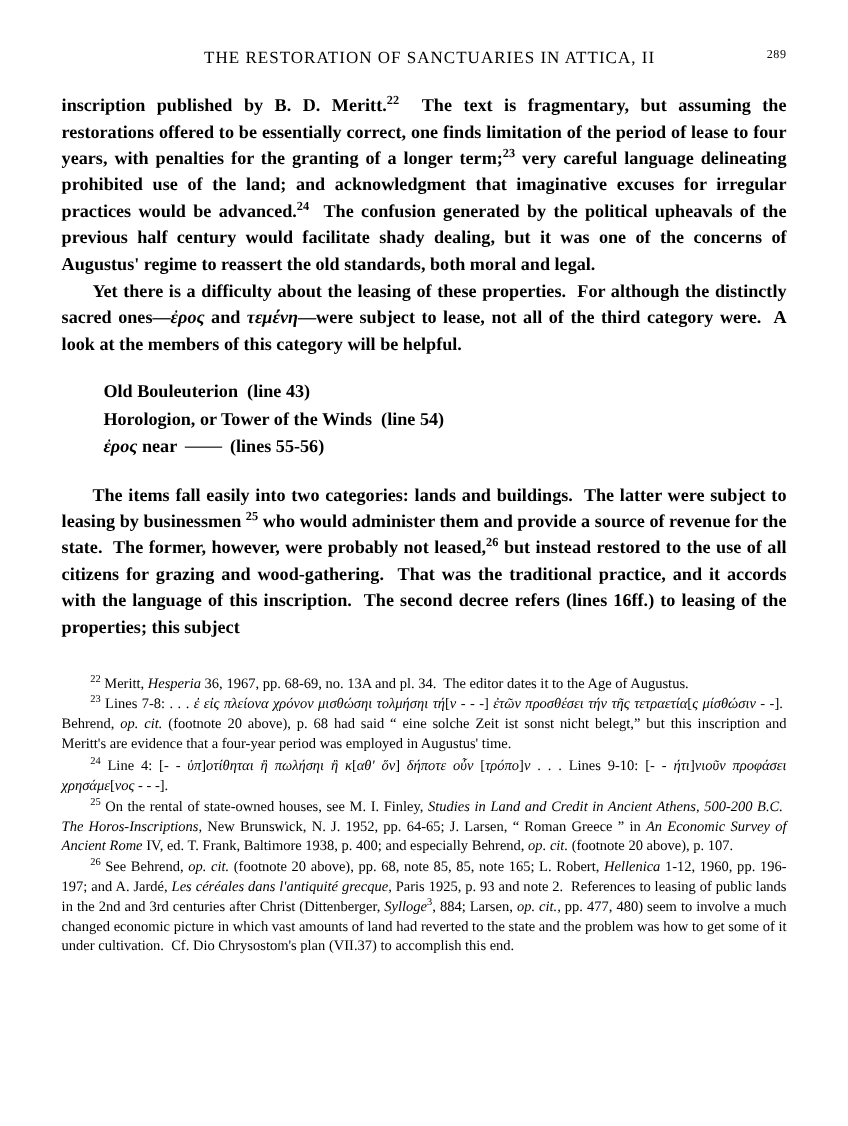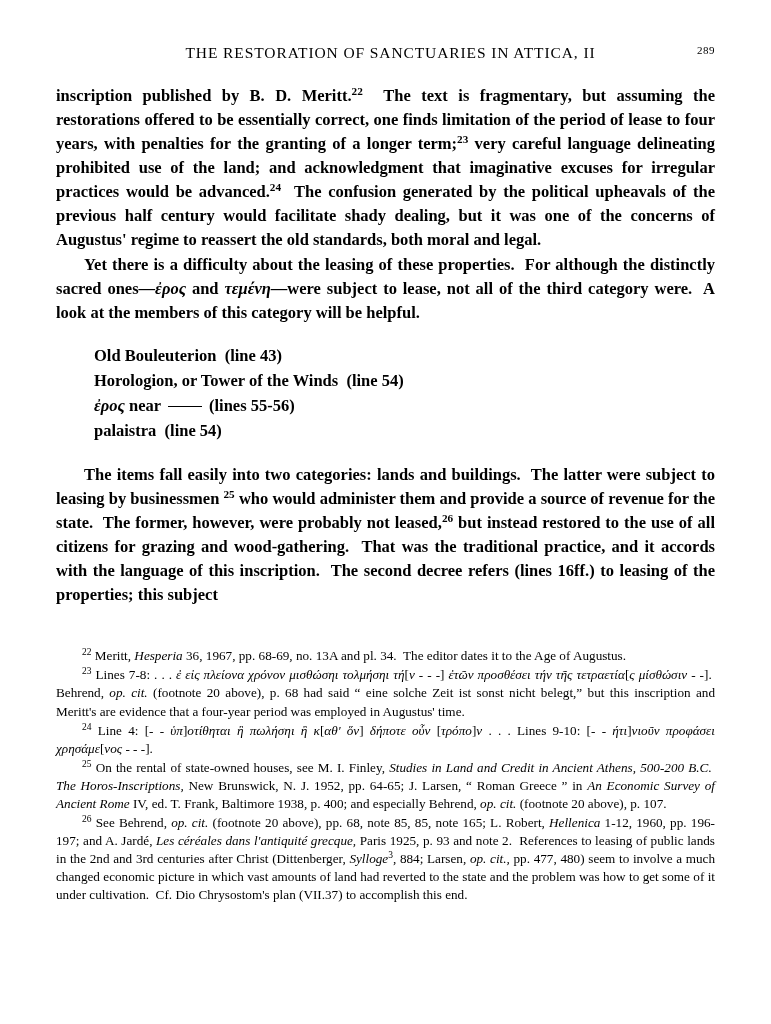--- a/index.html
+++ b/index.html
@@ -79,21 +79,21 @@
   .list-item { white-space: nowrap; }
   .rule-gap {
     display: inline-block;
     width: 34px;
     border-bottom: 1px solid #000;
     vertical-align: 4px;
     margin: 0 3px;
   }
   
   .footnotes {
-    margin-top: 40px;
+    margin-top: 30px;
     font-size: 13.2px;
     line-height: 1.37;
     text-align: justify;
   }
   .fn {
     text-indent: 26px;
     margin: 0 0 1px 0;
   }
   .fn sup {
     font-size: 0.72em;
@@ -111,21 +111,20 @@
   </div>
 
   <div class="body-block">
     <p class="para">inscription published by B. D. Meritt.<sup>22</sup>&nbsp; The text is fragmentary, but assuming the restorations offered to be essentially correct, one finds limitation of the period of lease to four years, with penalties for the granting of a longer term;<sup>23</sup> very careful language delineating prohibited use of the land; and acknowledgment that imaginative excuses for irregular practices would be advanced.<sup>24</sup>&nbsp; The confusion generated by the political upheavals of the previous half century would facilitate shady dealing, but it was one of the concerns of Augustus' regime to reassert the old standards, both moral and legal.</p>
     <p class="para indent">Yet there is a difficulty about the leasing of these properties.&nbsp; For although the distinctly sacred ones—<span class="gk it">ἐρος</span> and <span class="gk it">τεμένη</span>—were subject to lease, not all of the third category were.&nbsp; A look at the members of this category will be helpful.</p>
 
     <div class="list-block">
       <div class="list-item">Old Bouleuterion&nbsp; (line 43)</div>
       <div class="list-item">Horologion, or Tower of the Winds&nbsp; (line 54)</div>
       <div class="list-item"><span class="gk it">ἐρος</span> near <span class="rule-gap"></span> (lines 55-56)</div>
-      <div class="list-item">palaistra&nbsp; (line 54)</div>
     </div>
 
     <p class="para indent">The items fall easily into two categories: lands and buildings.&nbsp; The latter were subject to leasing by businessmen <sup>25</sup> who would administer them and provide a source of revenue for the state.&nbsp; The former, however, were probably not leased,<sup>26</sup> but instead restored to the use of all citizens for grazing and wood-gathering.&nbsp; That was the traditional practice, and it accords with the language of this inscription.&nbsp; The second decree refers (lines 16ff.) to leasing of the properties; this subject</p>
   </div>
 
   <div class="footnotes">
     <p class="fn"><sup>22</sup> Meritt, <span class="it">Hesperia</span> 36, 1967, pp. 68-69, no. 13A and pl. 34.&nbsp; The editor dates it to the Age of Augustus.</p>
     <p class="fn"><sup>23</sup> Lines 7-8: . . . <span class="gk it">ἐ&nbsp;εἰς πλείονα χρόνον μισθώσηι τολμήσηι τή</span>[<span class="gk it">ν - - -</span>] <span class="gk it">ἐτῶν προσθέσει τήν τῆς τετραετία</span>[<span class="gk it">ς μίσθώσιν - -</span>].&nbsp; Behrend, <span class="it">op. cit.</span> (footnote 20 above), p. 68 had said “ eine solche Zeit ist sonst nicht belegt,” but this inscription and Meritt's are evidence that a four-year period was employed in Augustus' time.</p>
     <p class="fn"><sup>24</sup> Line 4: [<span class="gk it">- - ὑπ</span>]<span class="gk it">οτίθηται ἢ πωλήσηι ἢ κ</span>[<span class="gk it">αθ' ὅν</span>] <span class="gk it">δήποτε οὖν</span> [<span class="gk it">τρόπο</span>]<span class="gk it">ν</span> . . . Lines 9-10: [<span class="gk it">- - ήτι</span>]<span class="gk it">νιοῦν προφάσει χρησάμε</span>[<span class="gk it">νος - - -</span>].</p>
     <p class="fn"><sup>25</sup> On the rental of state-owned houses, see M. I. Finley, <span class="it">Studies in Land and Credit in Ancient Athens, 500-200 B.C.&nbsp; The Horos-Inscriptions,</span> New Brunswick, N. J. 1952, pp. 64-65; J. Larsen, “ Roman Greece ” in <span class="it">An Economic Survey of Ancient Rome</span> IV, ed. T. Frank, Baltimore 1938, p. 400; and especially Behrend, <span class="it">op. cit.</span> (footnote 20 above), p. 107.</p>

